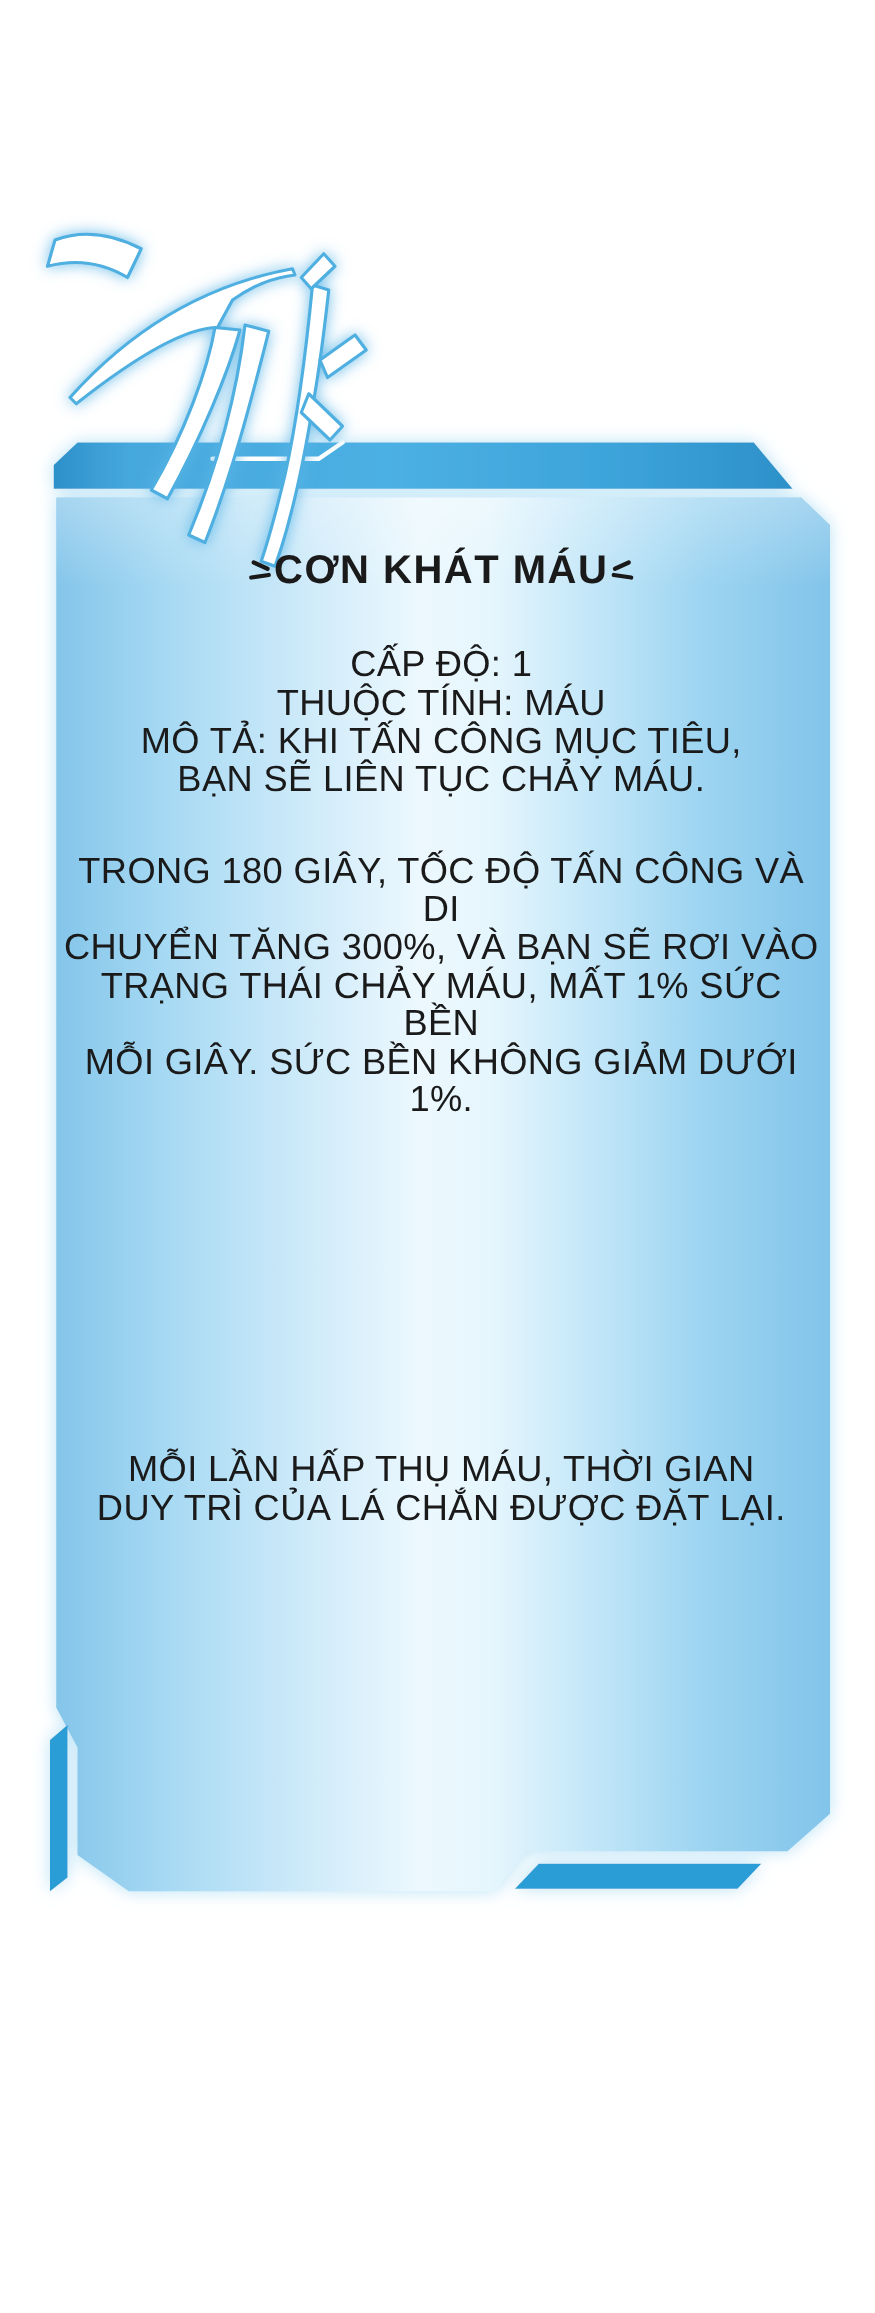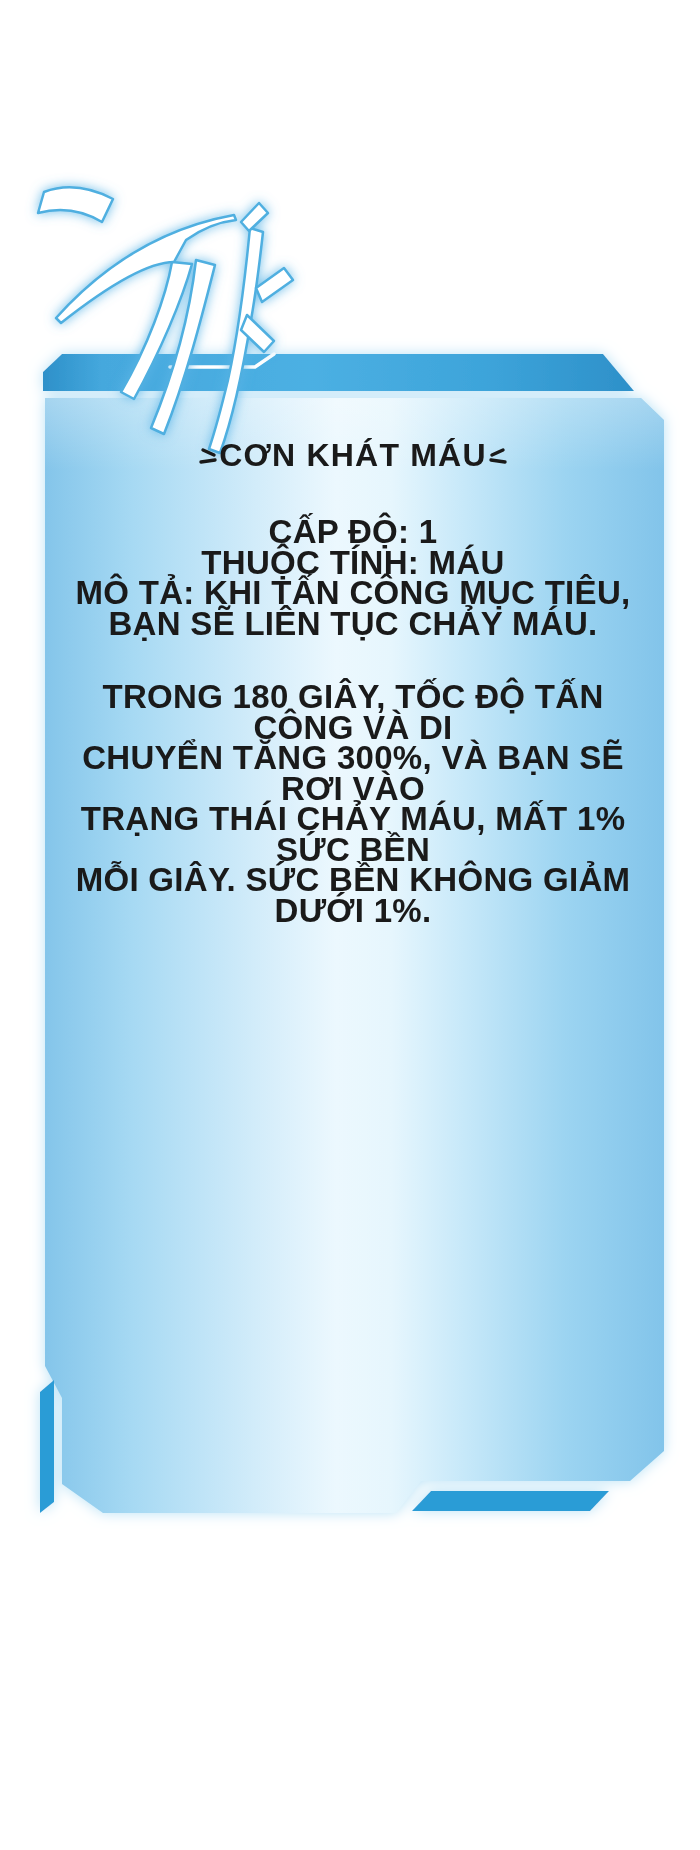--- a/index.html
+++ b/index.html
@@ -8,24 +8,24 @@
     position:relative;
     width:700px;height:1850px;
     background:var(--c-page_bg,#ffffff);
     overflow:hidden;
     font-family:"Liberation Sans","DejaVu Sans",sans-serif;
   }
   .bg-svg{position:absolute;left:0;top:0;}
   .txt{
     position:absolute;left:48px;width:610px;
     text-align:center;
-    font-weight:700;
+    font-weight:400;
     color:var(--c-text,#1a1a1a);
     white-space:pre-line;
-    font-size:33px;line-height:30.5px;letter-spacing:.3px;
+    font-size:29px;line-height:30.5px;letter-spacing:.3px;
   }
   .title-row{
     position:absolute;left:48px;top:438px;width:610px;
     display:flex;justify-content:center;align-items:center;
   }
   .title-text{
     font-weight:700;font-size:32px;line-height:1.1;letter-spacing:1.2px;
     color:var(--c-text,#1a1a1a);white-space:nowrap;
   }
   .sparkle{flex:0 0 auto;}
@@ -111,14 +111,16 @@
 THUỘC TÍNH: MÁU
 MÔ TẢ: KHI TẤN CÔNG MỤC TIÊU,
 BẠN SẼ LIÊN TỤC CHẢY MÁU.</div>
 
   <div class="txt para-1">TRONG 180 GIÂY, TỐC ĐỘ TẤN CÔNG VÀ DI
 CHUYỂN TĂNG 300%, VÀ BẠN SẼ RƠI VÀO
 TRẠNG THÁI CHẢY MÁU, MẤT 1% SỨC BỀN
 MỖI GIÂY. SỨC BỀN KHÔNG GIẢM DƯỚI 1%.</div>
 
 
+  <div class="txt para-3">MỖI LẦN HẤP THỤ MÁU, THỜI GIAN
+DUY TRÌ CỦA LÁ CHẮN ĐƯỢC ĐẶT LẠI.</div>
 
 </div>
 
 </body></html>

